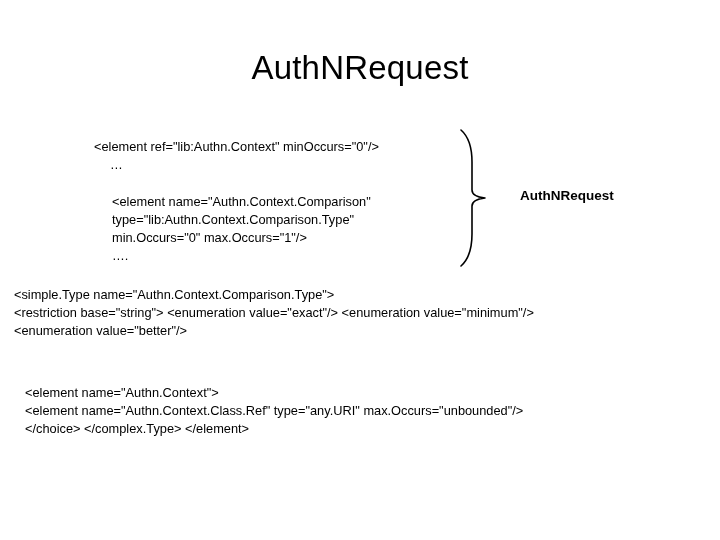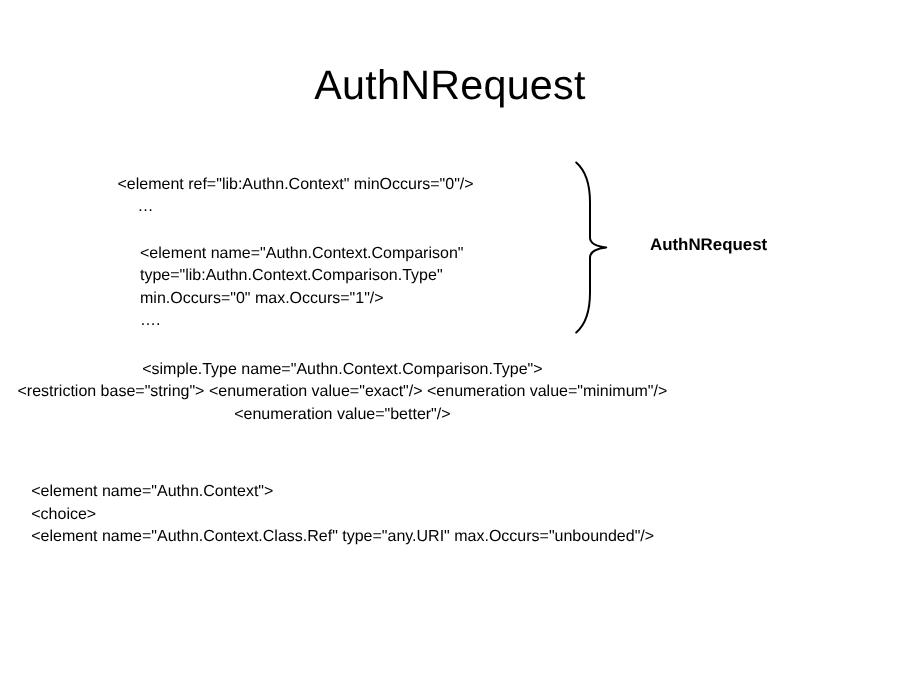--- a/index.html
+++ b/index.html
@@ -51,21 +51,20 @@
   #block-context-ref .ellipsis-line {
     padding-left: 16px;
   }
   #block-comparison {
     left: 112px;
     top: 193px;
   }
   #block-simpletype {
     left: 14px;
     top: 286px;
-    text-align: center;
   }
   #block-authncontext {
     left: 25px;
     top: 384px;
   }
   #brace-group {
     position: absolute;
     left: 455px;
     top: 128px;
     width: 40px;
@@ -113,17 +112,17 @@
   <div id="brace-label">AuthNRequest</div>
 
   <div class="code-block" id="block-simpletype">
     <span class="code-line">&lt;simple.Type name="Authn.Context.Comparison.Type"&gt;</span>
     <span class="code-line">&lt;restriction base="string"&gt; &lt;enumeration value="exact"/&gt; &lt;enumeration value="minimum"/&gt;</span>
     <span class="code-line">&lt;enumeration value="better"/&gt;</span>
   </div>
 
   <div class="code-block" id="block-authncontext">
     <span class="code-line">&lt;element name="Authn.Context"&gt;</span>
-    <span class="code-line">&lt;choice&gt;</span>
     <span class="code-line">&lt;element name="Authn.Context.Class.Ref" type="any.URI" max.Occurs="unbounded"/&gt;</span>
+    <span class="code-line">&lt;/choice&gt; &lt;/complex.Type&gt; &lt;/element&gt;</span>
   </div>
 
 </div>
 
 </body></html>

